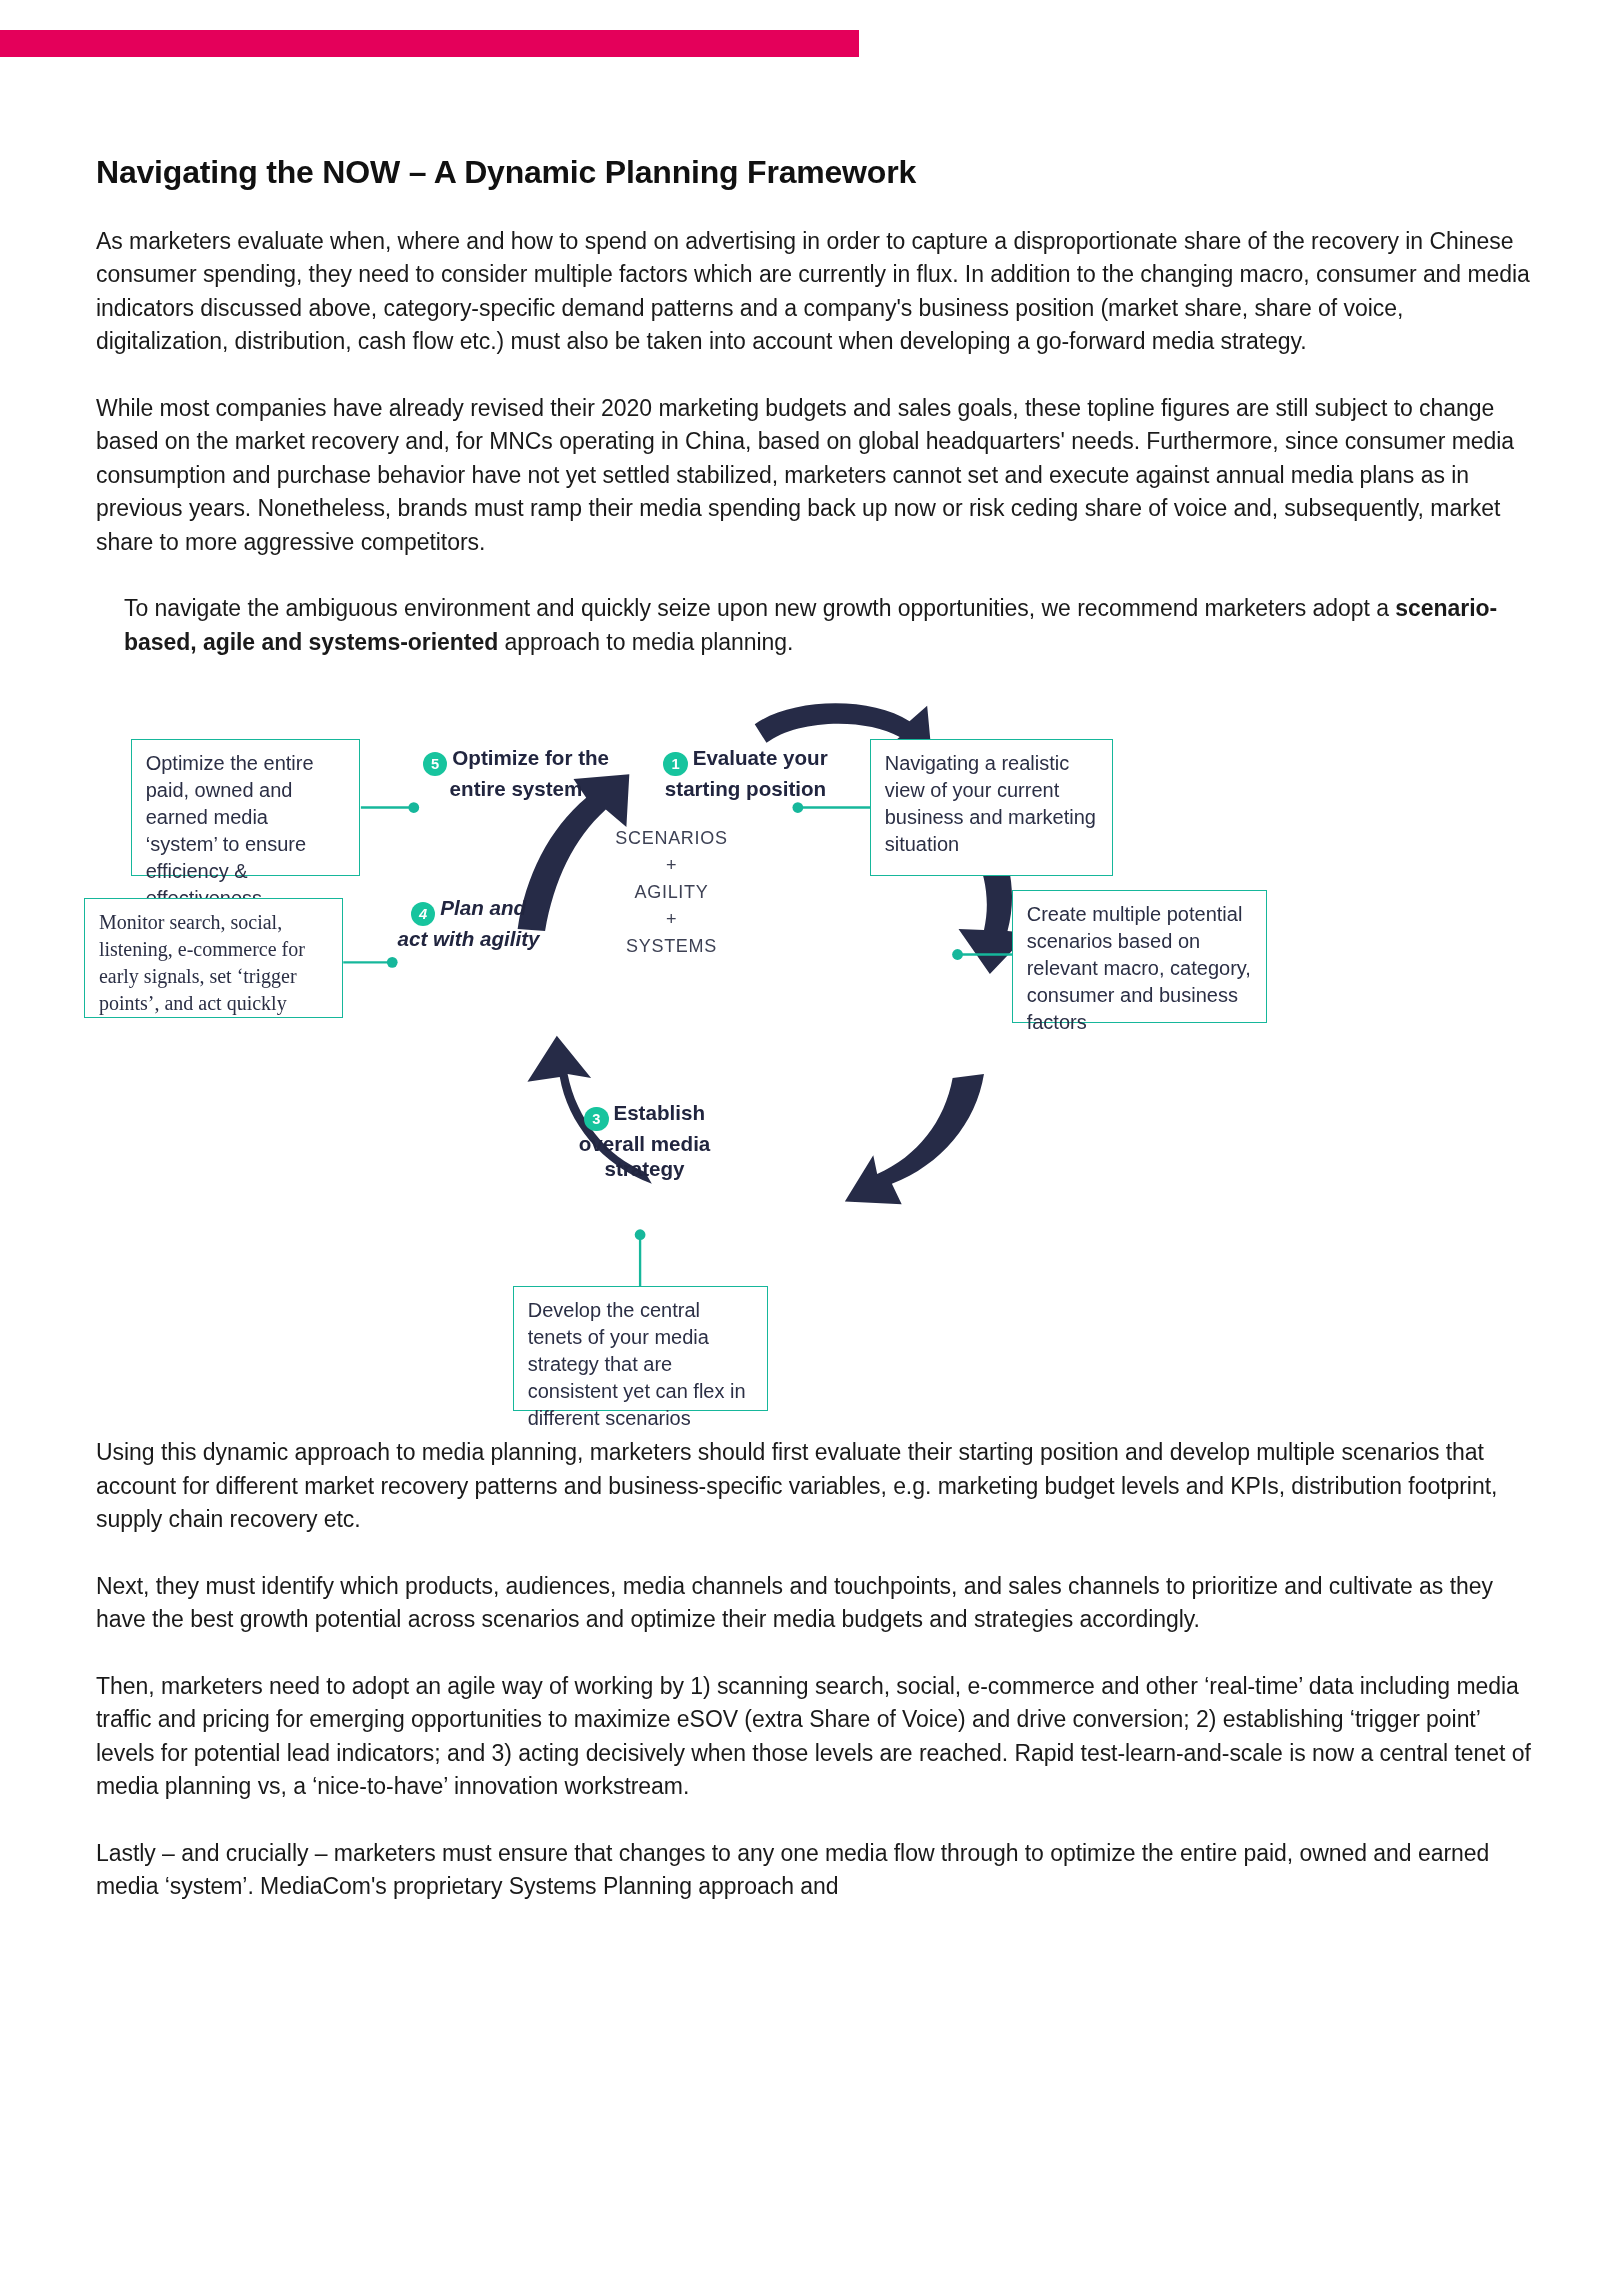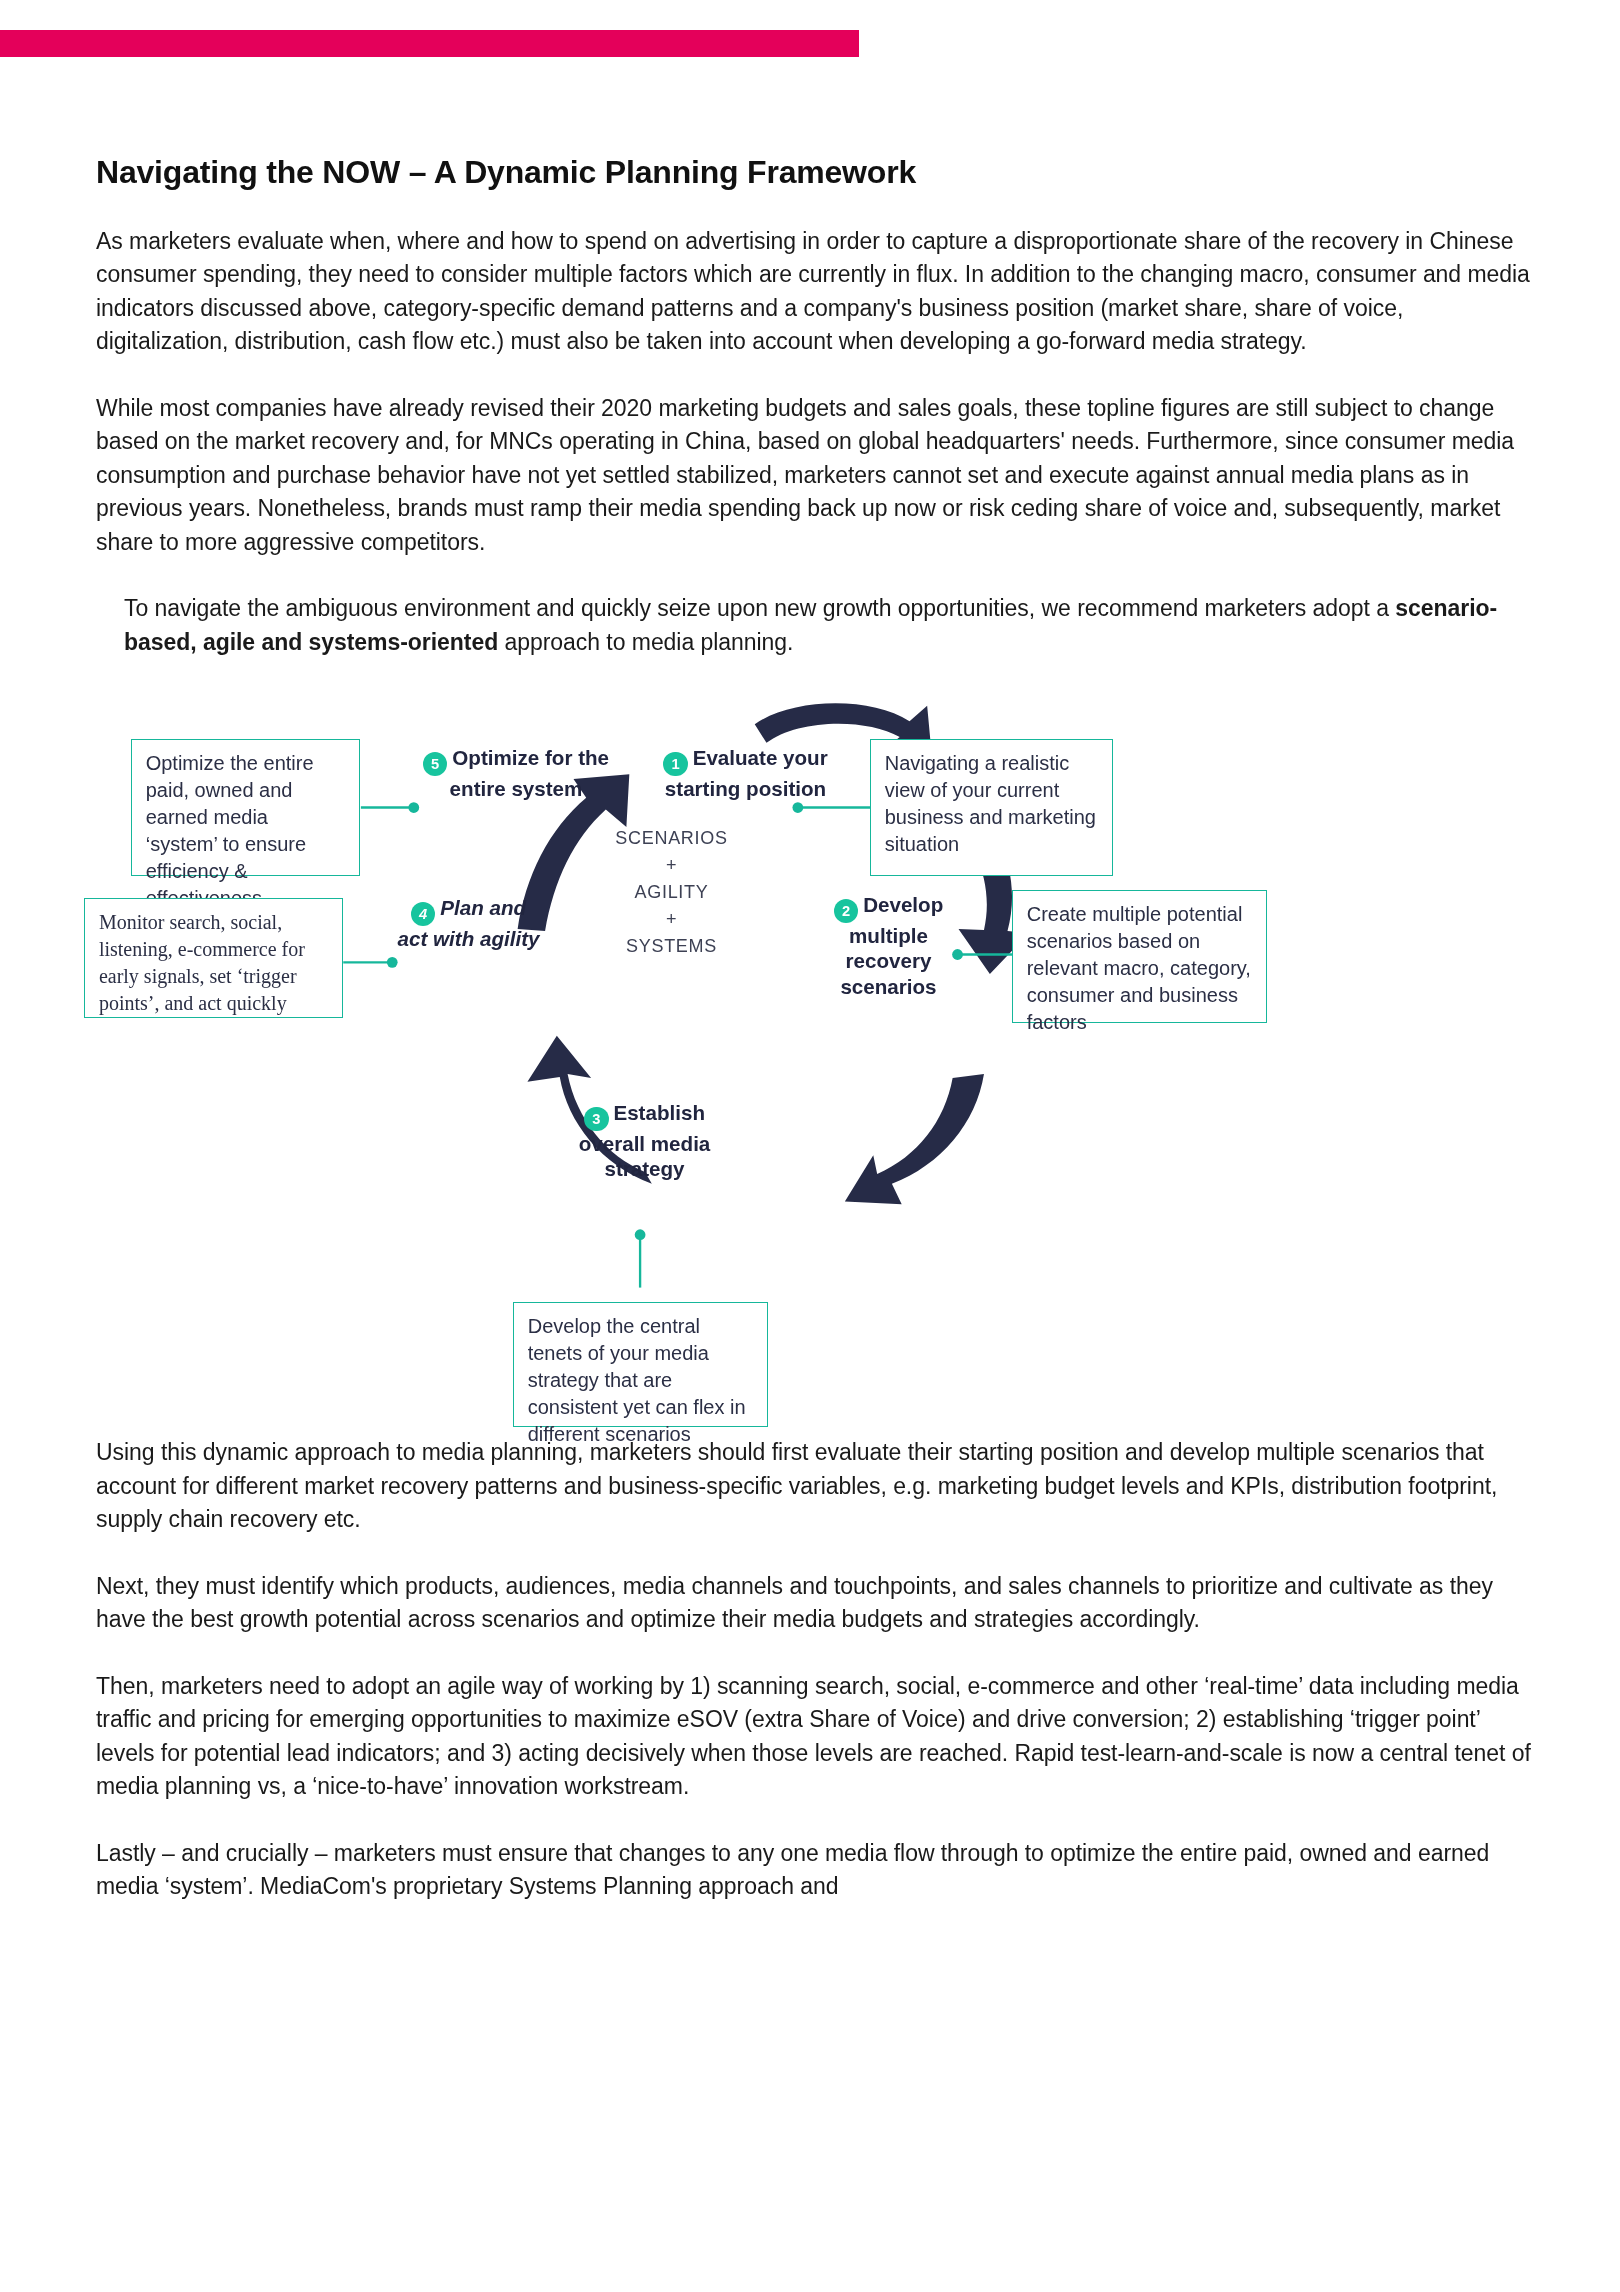--- a/index.html
+++ b/index.html
@@ -193,35 +193,32 @@
           <circle cx="555" cy="558" r="5.5"></circle>
         </g>
       </svg>
 
       <div class="callout" style="left:35px; top:51px; width:229px; height:137px;">Optimize the entire paid, owned and earned media ‘system’ to ensure efficiency &amp; effectiveness</div>
 
       <div class="callout" style="left:774px; top:51px; width:243px; height:137px;">Navigating a realistic view of your current business and marketing situation</div>
 
       <div class="callout" style="left:916px; top:202px; width:255px; height:133px;">Create multiple potential scenarios based on relevant macro, category, consumer and business factors</div>
 
-      <div class="callout" style="left:417px; top:598px; width:255px; height:125px;margin-top:16px;">Develop the central tenets of your media strategy that are consistent yet can flex in different scenarios</div>
+      <div class="callout" style="left:417px; top:598px; width:255px; height:125px;">Develop the central tenets of your media strategy that are consistent yet can flex in different scenarios</div>
 
       <div class="callout" style="left:-11.8px; top:210px; width:259px; height:120px;font-family:Liberation Serif, serif;">Monitor search, social, listening, e-commerce for early signals, set ‘trigger points’, and act quickly</div>
 
       <div class="node" style="left:323px; top:57px; width:194px;">
         <span class="badge">5</span><span class="nlabel">Optimize for the entire system</span>
       </div>
 
       <div class="node" style="left:559px; top:57px; width:181px;">
         <span class="badge">1</span><span class="nlabel">Evaluate your starting position</span>
       </div>
 
-      <div class="node" style="left:720px; top:204px; width:145px;">
-        <span class="badge">2</span><span class="nlabel">Develop multiple recovery scenarios</span>
-      </div>
 
       <div class="node" style="left:470px; top:412px; width:157px;">
         <span class="badge">3</span><span class="nlabel">Establish overall media strategy</span>
       </div>
 
       <div class="node" style="left:300px; top:207px; width:145px;font-style:italic;">
         <span class="badge">4</span><span class="nlabel">Plan and act with agility</span>
       </div>
 
       <div class="center-text" style="left:470px; top:137px; width:211px;">SCENARIOS

